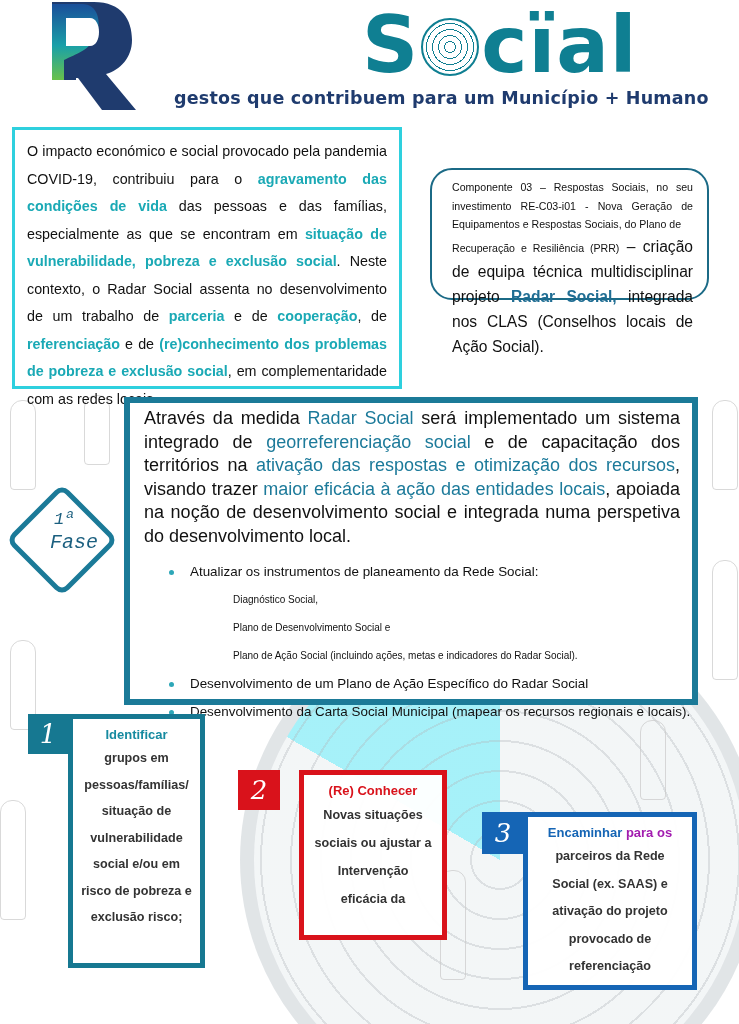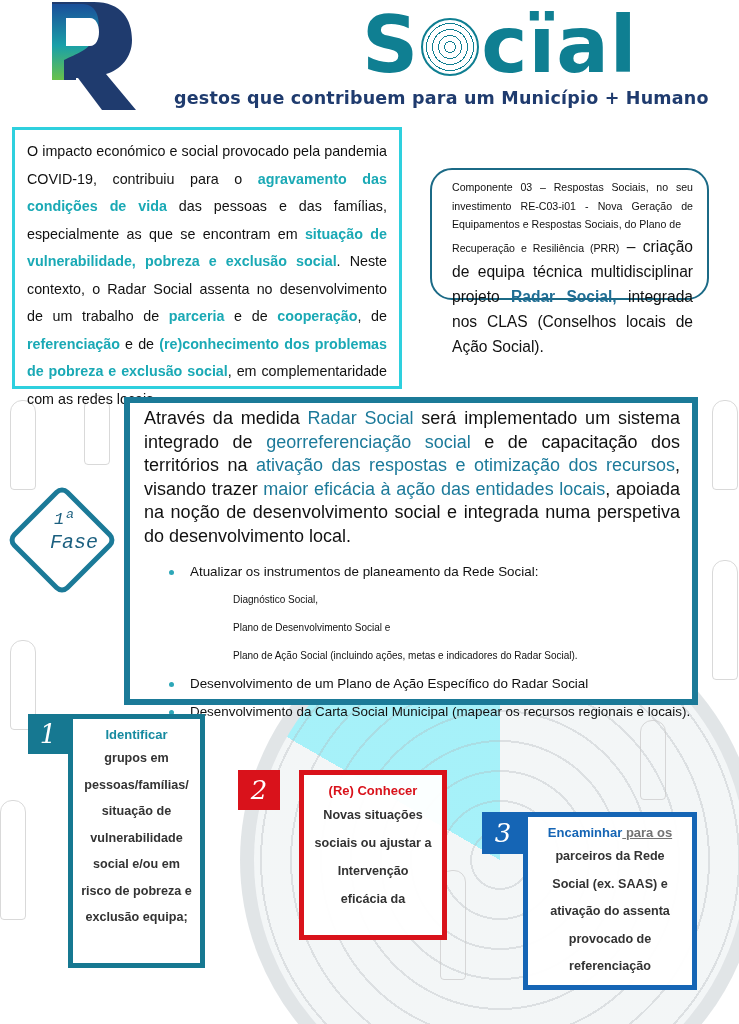--- a/index.html
+++ b/index.html
@@ -62,21 +62,21 @@
   .c1 .title { color: #168aa0; }
 
   .n2 { left: 238px; top: 770px; width: 42px; height: 40px; background: #d9121b; }
   .c2 { left: 279px; top: 770px; width: 148px; height: 170px; border: 5px solid #d9121b; padding-top: 6px; margin-left: 20px; }
   .c2 .title { color: #d9121b; }
   .c2 .body { line-height: 28px; }
 
   .n3 { left: 482px; top: 812px; width: 42px; height: 42px; background: #1565b5; }
   .c3 { left: 523px; top: 812px; width: 174px; height: 178px; border: 5px solid #1565b5; padding-top: 6px; }
   .c3 .title .accent { color: #1565b5; }
-  .c3 .title .rest { color: #737373; text-decoration: underline; }
+  .c3 .title .rest { color: #a21caf; }
   .c3 .body { line-height: 27.5px; }
 </style>
 </head>
 <body>
 
 <div class="bg-sketch">
   <div class="radar-bg"></div>
   <div class="sketch-person" style="left:10px;top:400px;height:90px;"></div>
   <div class="sketch-person" style="left:84px;top:395px;height:70px;"></div>
   <div class="sketch-person" style="left:10px;top:640px;height:90px;"></div>
@@ -136,38 +136,38 @@
 <div class="step-num n1">1</div>
 <div class="card c1">
   <div class="title">Identificar</div>
   <div class="body">
     <div>grupos em</div>
     <div>pessoas/famílias/</div>
     <div>situação de</div>
     <div>vulnerabilidade</div>
     <div>social e/ou em</div>
     <div>risco de pobreza e</div>
-    <div>exclusão equipa;</div>
+    <div>exclusão risco;</div>
   </div>
 </div>
 
 <div class="step-num n2">2</div>
 <div class="card c2">
   <div class="title">(Re) Conhecer</div>
   <div class="body">
     <div>Novas situações</div>
     <div>sociais ou ajustar a</div>
     <div>Intervenção</div>
     <div>eficácia da</div>
   </div>
 </div>
 
 <div class="step-num n3">3</div>
 <div class="card c3">
   <div class="title"><span class="accent">Encaminhar</span><span class="rest"> para os</span></div>
   <div class="body">
     <div>parceiros da Rede</div>
     <div>Social  (ex. SAAS) e</div>
-    <div>ativação do assenta</div>
+    <div>ativação do projeto</div>
     <div>provocado de</div>
     <div>referenciação</div>
   </div>
 </div>
 
 </body></html>

